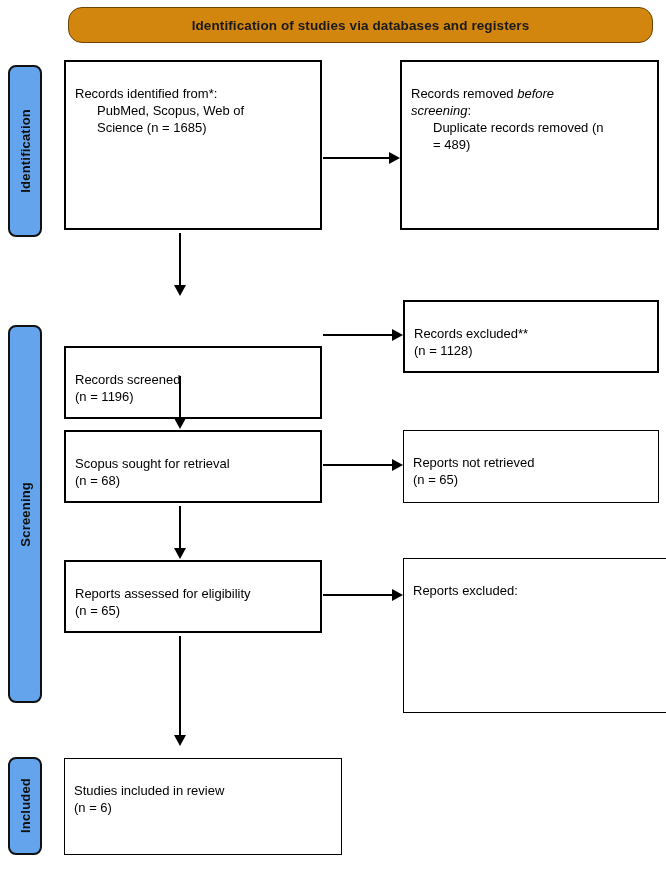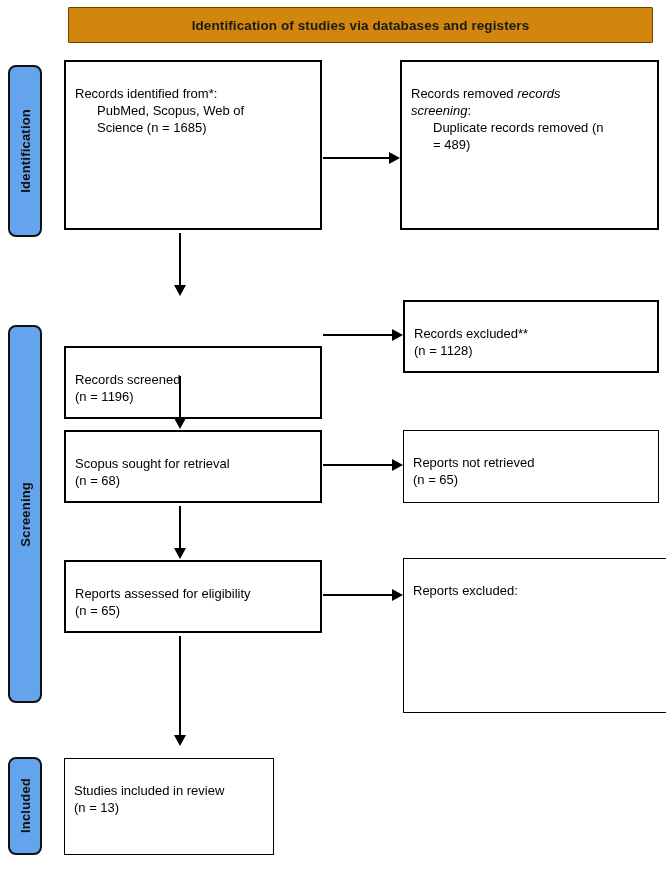--- a/index.html
+++ b/index.html
@@ -18,21 +18,21 @@
 
   
   .header-bar {
     position: absolute;
     left: 68px;
     top: 7px;
     width: 585px;
     height: 36px;
     background: #d3860d;
     border: 1.5px solid #6b4406;
-    border-radius: 1px;
+    border-radius: 14px;
     box-sizing: border-box;
     display: flex;
     align-items: center;
     justify-content: center;
   }
   .header-bar .header-text {
     font-size: 13.5px;
     font-weight: bold;
     color: #1a1a1a;
     letter-spacing: 0.1px;
@@ -85,21 +85,21 @@
 
   
   .box-identified      { left: 64px;  top: 60px;  width: 258px; height: 170px; }
   .box-removed         { left: 400px; top: 60px;  width: 259px; height: 170px; }
   .box-screened        { left: 64px;  top: 300px; width: 258px; height: 73px; margin-top: 46px;  }
   .box-excluded        { left: 403px; top: 300px; width: 256px; height: 73px;  }
   .box-sought          { left: 64px;  top: 430px; width: 258px; height: 73px;  }
   .box-notretrieved    { left: 403px; top: 430px; width: 256px; height: 73px;  }
   .box-assessed        { left: 64px;  top: 560px; width: 258px; height: 73px;  }
   .box-repexcluded     { left: 403px; top: 558px; width: 308px; height: 155px; }
-  .box-included        { left: 64px;  top: 758px; width: 210px; height: 97px;  }
+  .box-included        { left: 64px;  top: 758px; width: 278px; height: 97px;  }
 
   
   .arrow { position: absolute; }
   .arrow .shaft-v {
     position: absolute;
     left: 0;
     top: 0;
     width: 2px;
     background: #000000;
   }
@@ -176,21 +176,21 @@
   <span class="stage-text">Included</span>
 </div>
 
 <div class="box box-identified">
   <div class="line">Records identified from*:</div>
   <div class="line indent">PubMed, Scopus, Web of</div>
   <div class="line indent">Science (n = 1685)</div>
 </div>
 
 <div class="box box-removed">
-  <div class="line"><span>Records removed </span><span class="ital">records</span></div>
+  <div class="line"><span>Records removed </span><span class="ital">before</span></div>
   <div class="line"><span class="ital">screening</span><span>:</span></div>
   <div class="line indent">Duplicate records removed (n</div>
   <div class="line indent">= 489)</div>
 </div>
 
 <div class="arrow arr-h1">
   <div class="shaft-h"></div>
   <div class="head-right"></div>
 </div>
 <div class="arrow arr-v1">
@@ -249,14 +249,14 @@
   <div class="shaft-h"></div>
   <div class="head-right"></div>
 </div>
 <div class="arrow arr-v4">
   <div class="shaft-v"></div>
   <div class="head-down"></div>
 </div>
 
 <div class="box thin box-included">
   <div class="line">Studies included in review</div>
-  <div class="line">(n = 13)</div>
+  <div class="line">(n = 6)</div>
 </div>
 
 </body></html>

